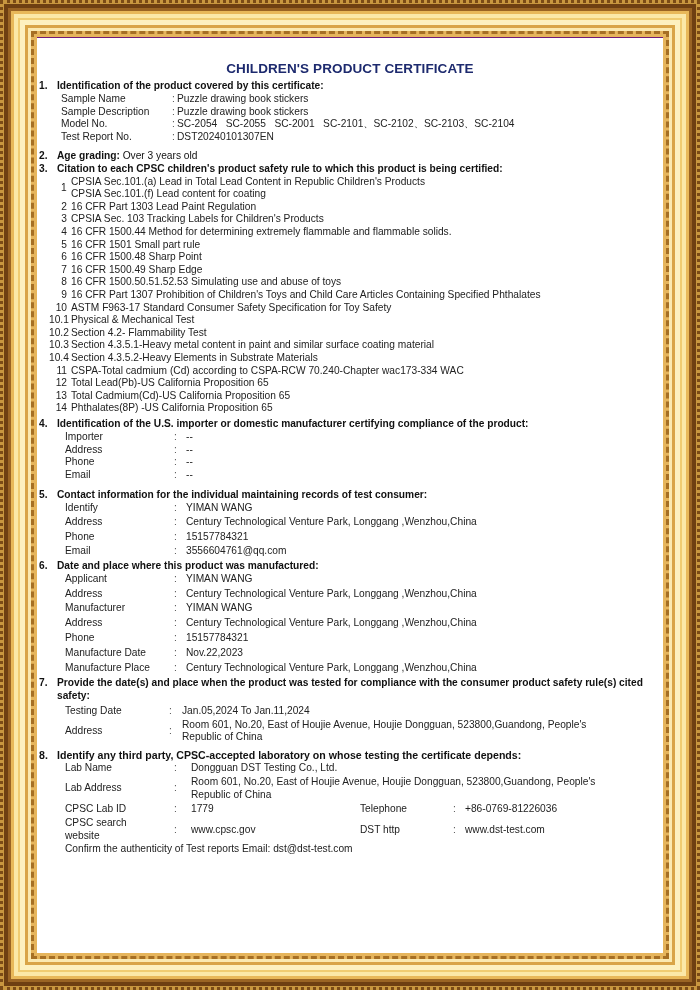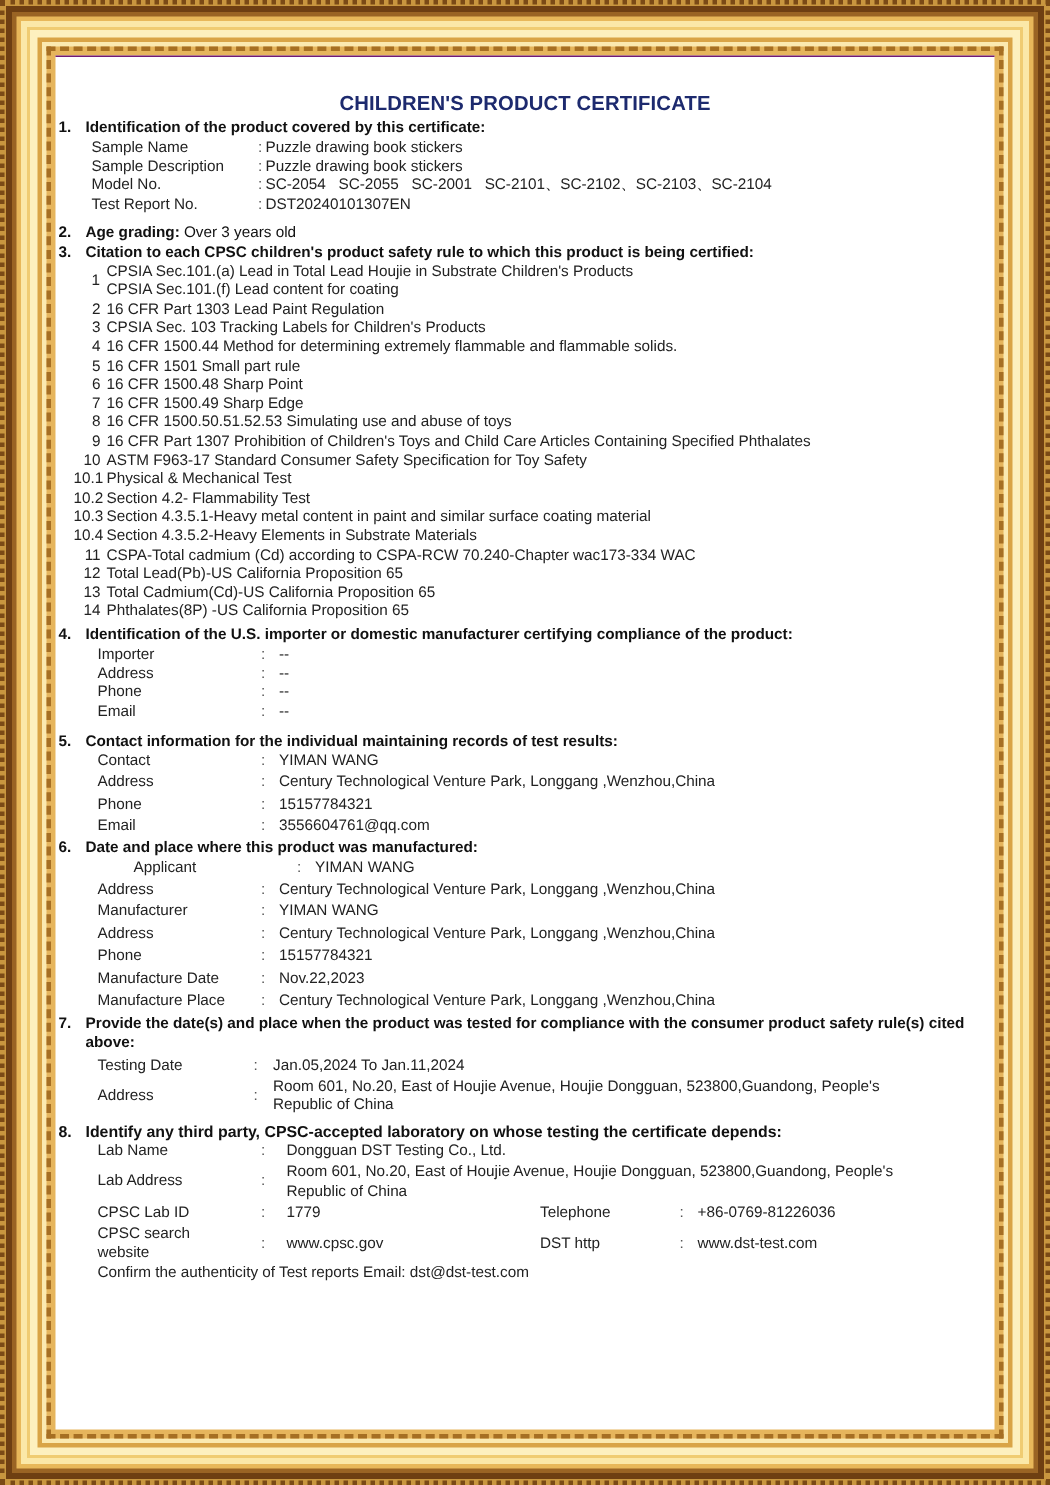--- a/index.html
+++ b/index.html
@@ -120,21 +120,21 @@
         </div>
       </div>
 
       <div class="sec" style="top:125px;">
         <div class="sec-head">
           <span class="num">3.</span>
           <span>Citation to each CPSC children's product safety rule to which this product is being certified:</span>
         </div>
         <div class="cit1">
           <span class="n">1</span>
-          <span class="t1">CPSIA Sec.101.(a) Lead in Total Lead Houjie in Substrate Children's Products</span>
+          <span class="t1">CPSIA Sec.101.(a) Lead in Total Lead Content in Republic Children's Products</span>
           <span class="t2">CPSIA Sec.101.(f) Lead content for coating</span>
         </div>
         <div id="cit-list">
             <div class="cit">
               <span class="n">2</span>
               <span class="t">16 CFR Part 1303 Lead Paint Regulation</span>
             </div>
             <div class="cit">
               <span class="n">3</span>
               <span class="t">CPSIA Sec. 103 Tracking Labels for Children's Products</span>
@@ -225,24 +225,24 @@
         <div class="row row2">
             <span class="k">Email</span>
             <span class="c">:</span>
             <span class="v">--</span>
           </div>
       </div>
 
       <div class="sec" style="top:451px;">
         <div class="sec-head">
           <span class="num">5.</span>
-          <span>Contact information for the individual maintaining records of test results:</span>
+          <span>Contact information for the individual maintaining records of test consumer:</span>
         </div>
         <div class="row row2" style="height:14.5px;">
-            <span class="k">Contact</span>
+            <span class="k">Identify</span>
             <span class="c">:</span>
             <span class="v">YIMAN WANG</span>
           </div>
         <div class="row row2" style="height:14.5px;">
             <span class="k">Address</span>
             <span class="c">:</span>
             <span class="v">Century Technological Venture Park, Longgang ,Wenzhou,China</span>
           </div>
         <div class="row row2" style="height:14.5px;">
             <span class="k">Phone</span>
@@ -254,21 +254,21 @@
             <span class="c">:</span>
             <span class="v">3556604761@qq.com</span>
           </div>
       </div>
 
       <div class="sec" style="top:522px;">
         <div class="sec-head">
           <span class="num">6.</span>
           <span>Date and place where this product was manufactured:</span>
         </div>
-        <div class="row row2" style="height:14.8px;margin-left:24px;">
+        <div class="row row2" style="height:14.8px;">
             <span class="k">Applicant</span>
             <span class="c">:</span>
             <span class="v">YIMAN WANG</span>
           </div>
         <div class="row row2" style="height:14.8px;">
             <span class="k">Address</span>
             <span class="c">:</span>
             <span class="v">Century Technological Venture Park, Longgang ,Wenzhou,China</span>
           </div>
         <div class="row row2" style="height:14.8px;">
@@ -297,21 +297,21 @@
             <span class="v">Century Technological Venture Park, Longgang ,Wenzhou,China</span>
           </div>
       </div>
 
       <div class="sec" style="top:639px;">
         <div class="sec-head">
           <span class="num">7.</span>
           <span>Provide the date(s) and place when the product was tested for compliance with the consumer product safety rule(s) cited</span>
         </div>
         <div class="sec-head">
-          <span>above:</span>
+          <span>safety:</span>
         </div>
         <div class="row" style="height:16px;">
           <span class="k" style="left:28px; top:2px;">Testing Date</span>
           <span class="c" style="left:132px; top:2px;">:</span>
           <span class="v" style="left:145px; top:2px;">Jan.05,2024 To Jan.11,2024</span>
         </div>
         <div class="row tall">
           <span class="k" style="left:28px;">Address</span>
           <span class="c" style="left:132px;">:</span>
           <span class="v" style="left:145px; width:430px;">Room 601, No.20, East of Houjie Avenue, Houjie Dongguan, 523800,Guandong, People's Republic of China</span>

